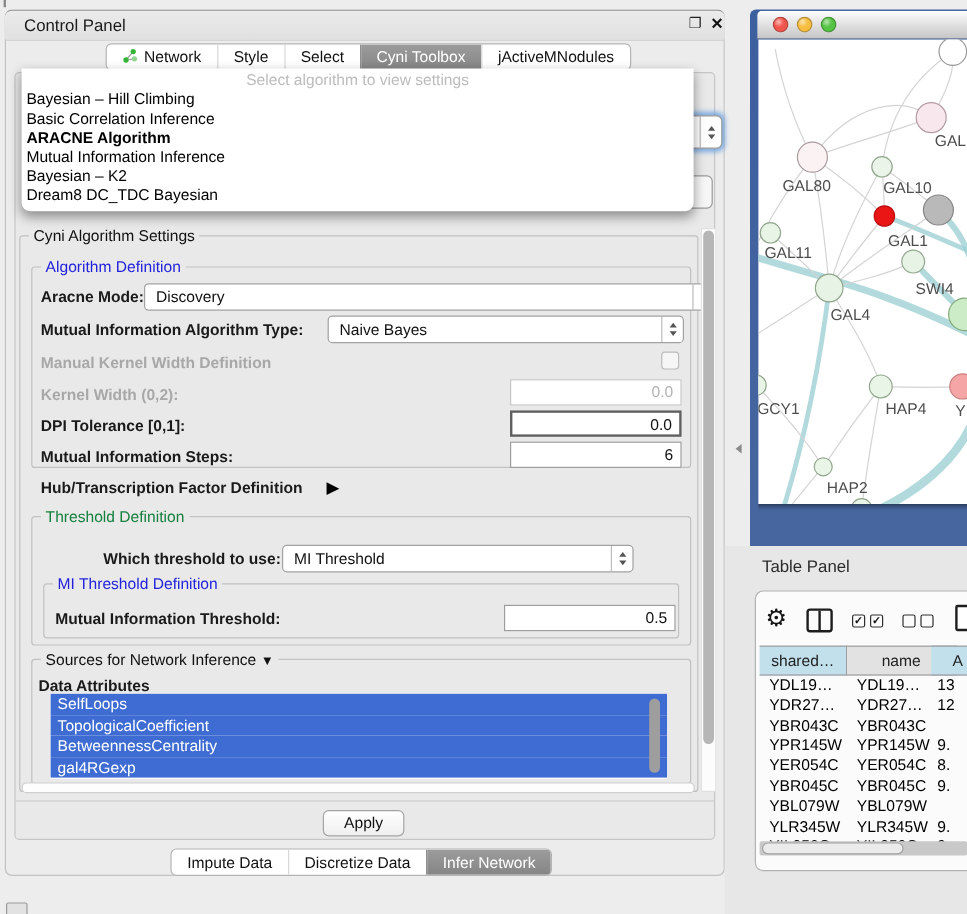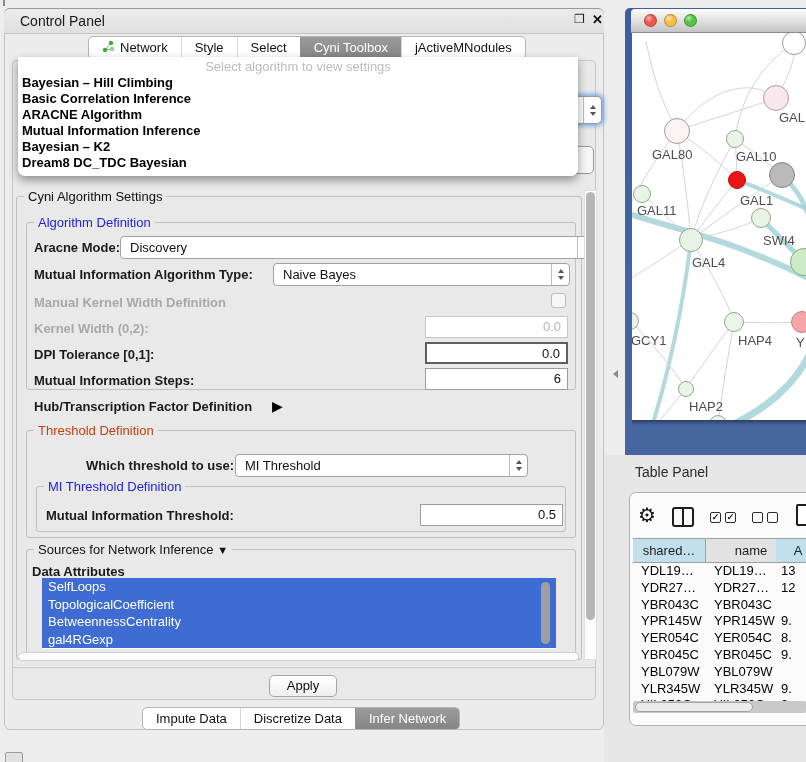--- a/index.html
+++ b/index.html
@@ -21,21 +21,21 @@
   .tabstrip{position:absolute;display:flex;align-items:stretch;height:23px;background:#fff;
      border:1px solid #b4b4b4;border-radius:5px;overflow:hidden;box-sizing:border-box;}
   .tab{display:flex;align-items:center;gap:5px;padding:0 13px;font-size:13px;color:#111;
      border-left:1px solid #d8d8d8;white-space:nowrap;}
   .tab:first-child{border-left:none;}
   .tab.sel{background:linear-gradient(#9c9c9c,#858585);color:#fff;border-left-color:#8f8f8f;}
   
   #algo-popup{position:absolute;left:18px;top:57px;width:560px;background:#fff;
      border-radius:0 0 7px 7px;box-shadow:0 4px 10px rgba(0,0,0,.4);padding:2px 0 5px;z-index:40;}
   .popup-ph{text-align:center;color:#bcbcbc;font-size:13px;height:16px;line-height:16px;}
-  .popup-item{font-size:13px;height:16px;line-height:16px;padding-left:4px;color:#000;font-weight:bold;}
+  .popup-item{font-size:13px;height:16px;line-height:16px;padding-left:4px;color:#000;}
   .popup-item.bold{font-weight:bold;}
   
   .fs{position:absolute;border:1px solid #c1c1c1;border-radius:3px;box-sizing:border-box;}
   .fs-lg{position:absolute;font-size:13px;background:#e9e9e9;padding:0 4px;white-space:nowrap;z-index:2;}
   
   .combo{position:absolute;background:#fff;border:1px solid #a2a2a2;border-radius:4px;height:23px;
      font-size:13px;line-height:21px;padding-left:9px;box-sizing:border-box;}
   .spin{position:absolute;top:0;bottom:0;right:0;width:17px;border-left:1px solid #bcbcbc;
      display:flex;flex-direction:column;align-items:center;justify-content:center;gap:3px;}
   .tri-u{width:0;height:0;border-left:3.5px solid transparent;border-right:3.5px solid transparent;
@@ -178,21 +178,21 @@
   <div class="lbl b" style="left:34px;top:347px;">DPI Tolerance [0,1]:</div>
   <div class="numin focus" style="left:425px;top:342px;width:143px;">0.0</div>
 
   <div class="lbl b" style="left:34px;top:373px;">Mutual Information Steps:</div>
   <div class="numin" style="left:425px;top:368px;width:143px;">6</div>
 
   <div class="lbl b" style="left:34px;top:399px;">Hub/Transcription Factor Definition</div>
   <div class="lbl" style="left:272px;top:398px;font-size:14px;color:#000;">▶</div>
 
   <div class="fs" style="left:26px;top:430px;width:550px;height:108px;"></div>
-  <div class="fs-lg" style="left:34px;top:423px;color:#c2410c;">Threshold Definition</div>
+  <div class="fs-lg" style="left:34px;top:423px;color:#15803d;">Threshold Definition</div>
 
   <div class="lbl b" style="left:86px;top:458px;">Which threshold to use:</div>
   <div class="combo" style="left:235px;top:454px;width:293px;">
     <span>MI Threshold</span>
     <span class="spin">
         <i class="tri-u"></i>
         <i class="tri-d"></i>
       </span>
   </div>
 

